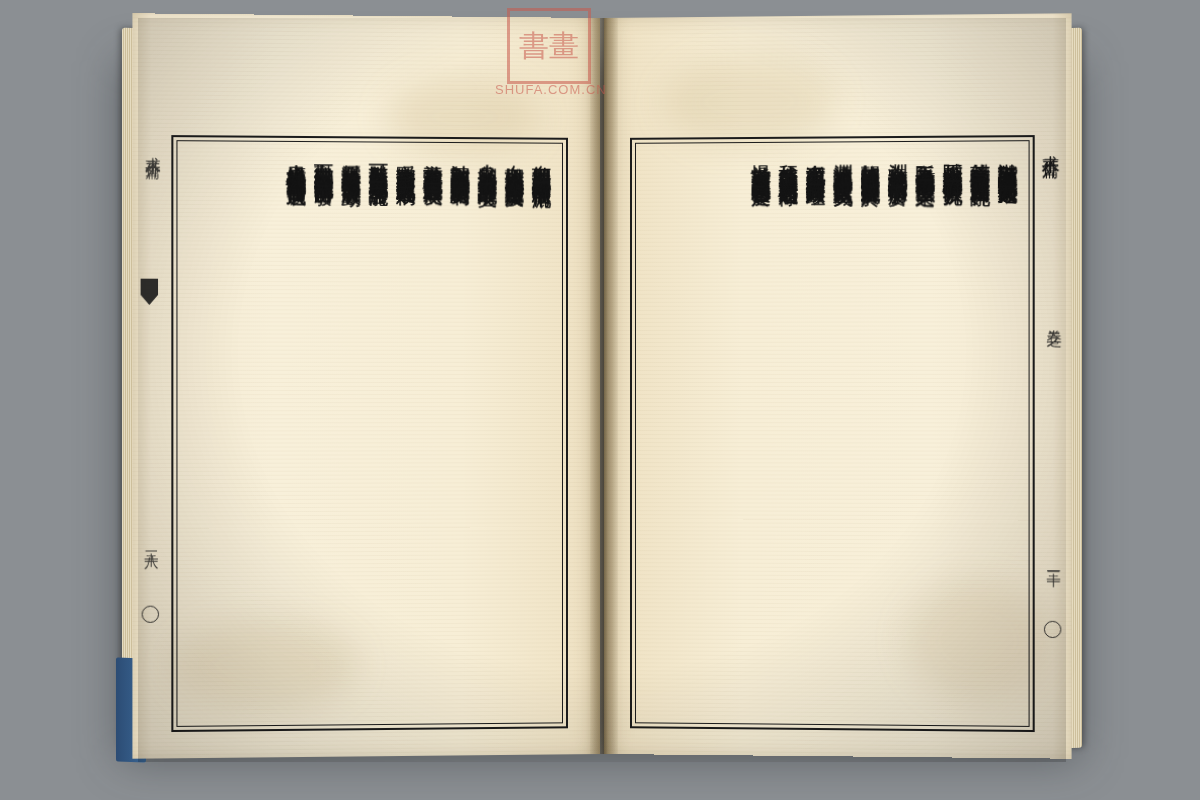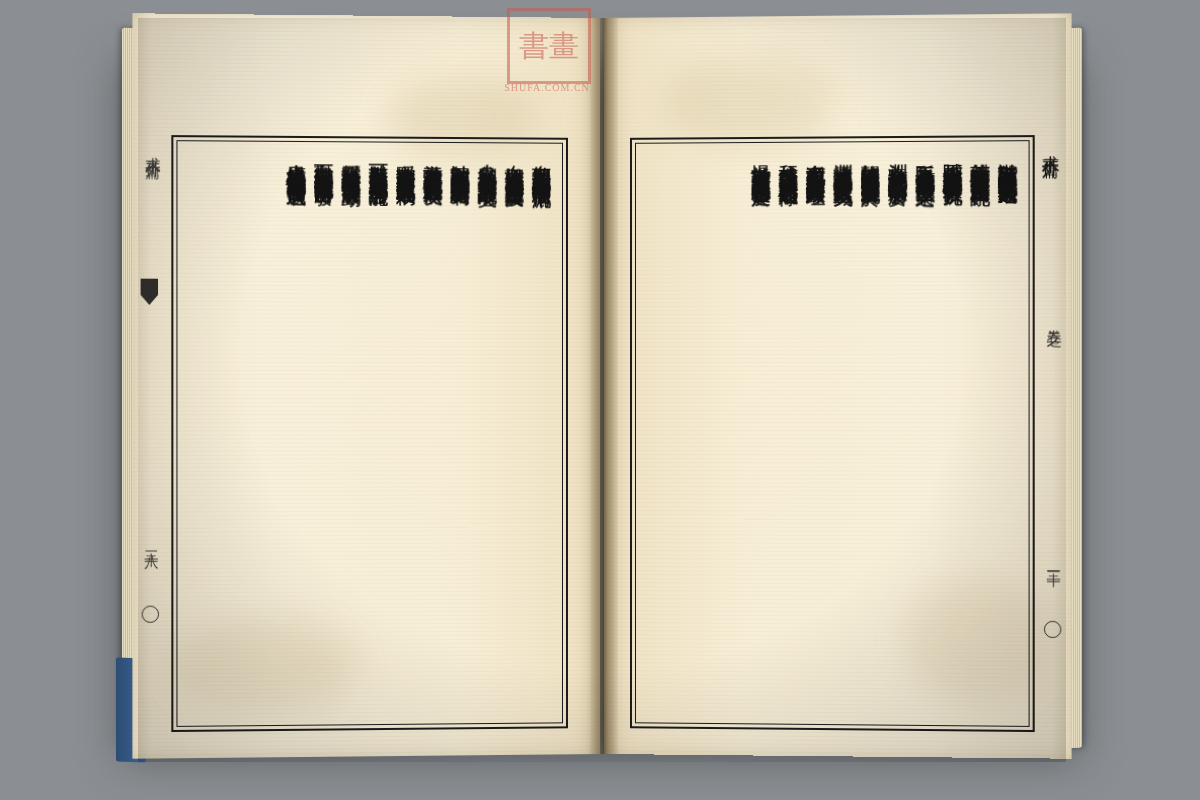--- a/index.html
+++ b/index.html
@@ -273,23 +273,23 @@
     font-family: "DejaVu Sans", serif;
     letter-spacing: 0;
     line-height: 1;
   }
   .wm-text {
     position: absolute;
     left: 0; top: 74px;
     width: 104px;
     text-align: center;
     color: #c9594e;
-    font-size: 10px;
+    font-size: 13px;
     letter-spacing: 1px;
-    font-family: Liberation Serif, serif;
+    font-family: Liberation Sans, sans-serif;
   }
 
   
   .vignette {
     position: absolute;
     inset: 0;
     pointer-events: none;
     background: radial-gradient(ellipse at 50% 45%, rgba(0,0,0,0) 55%, rgba(0,0,0,0.18) 100%);
   }
 </style>

